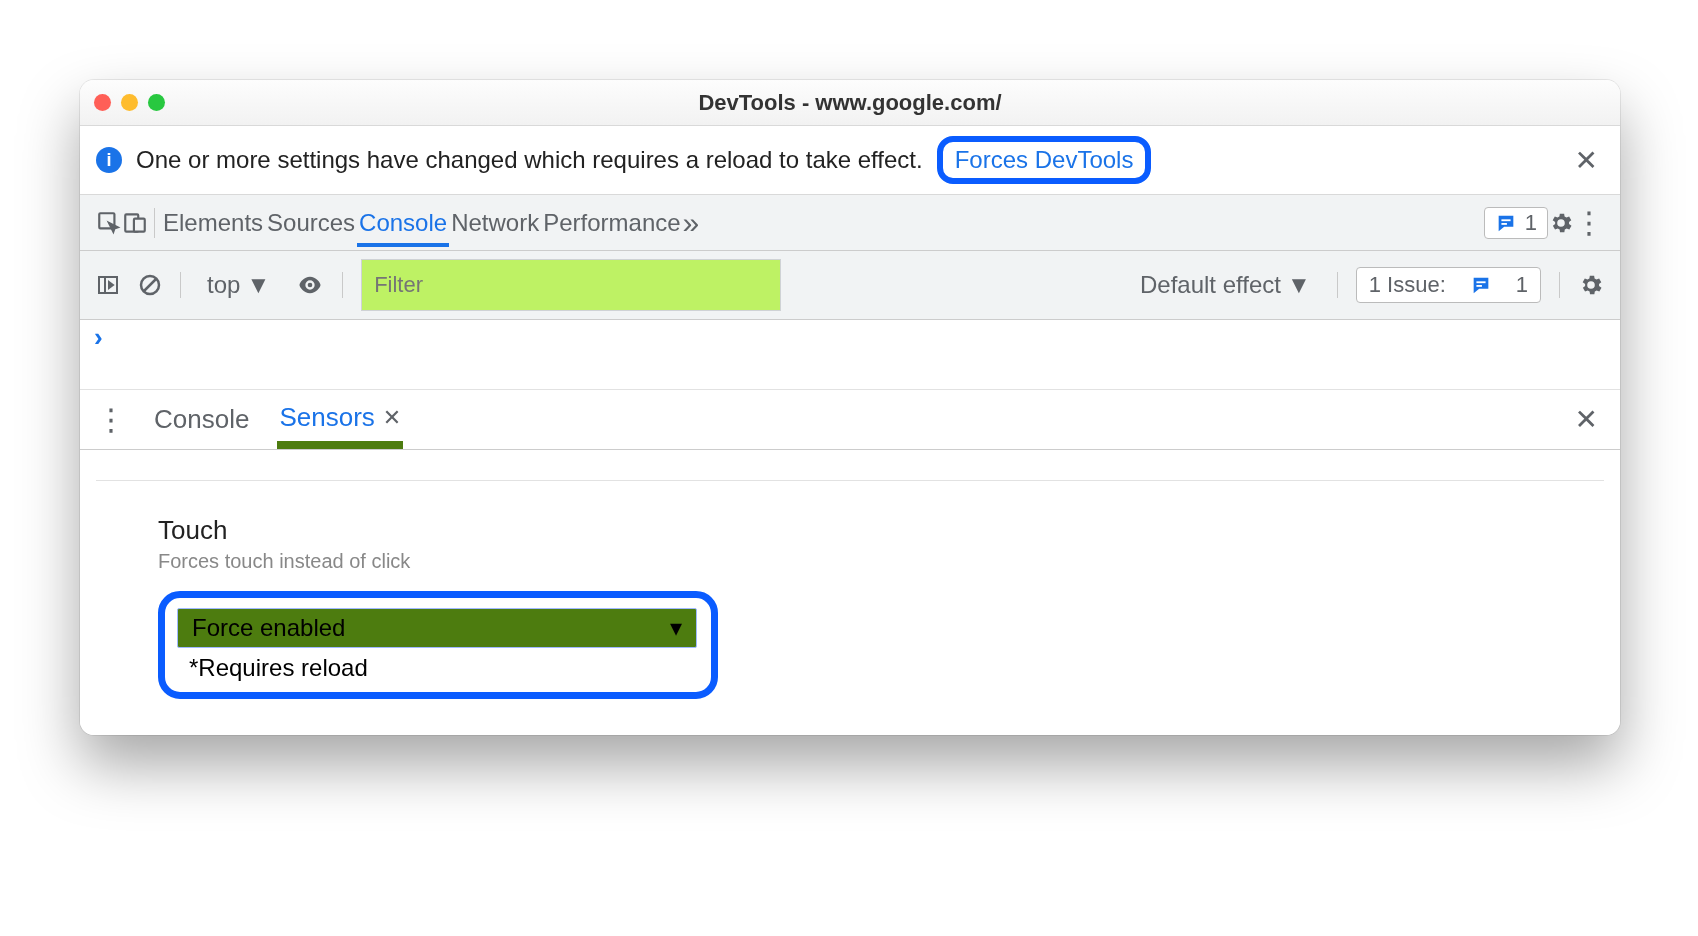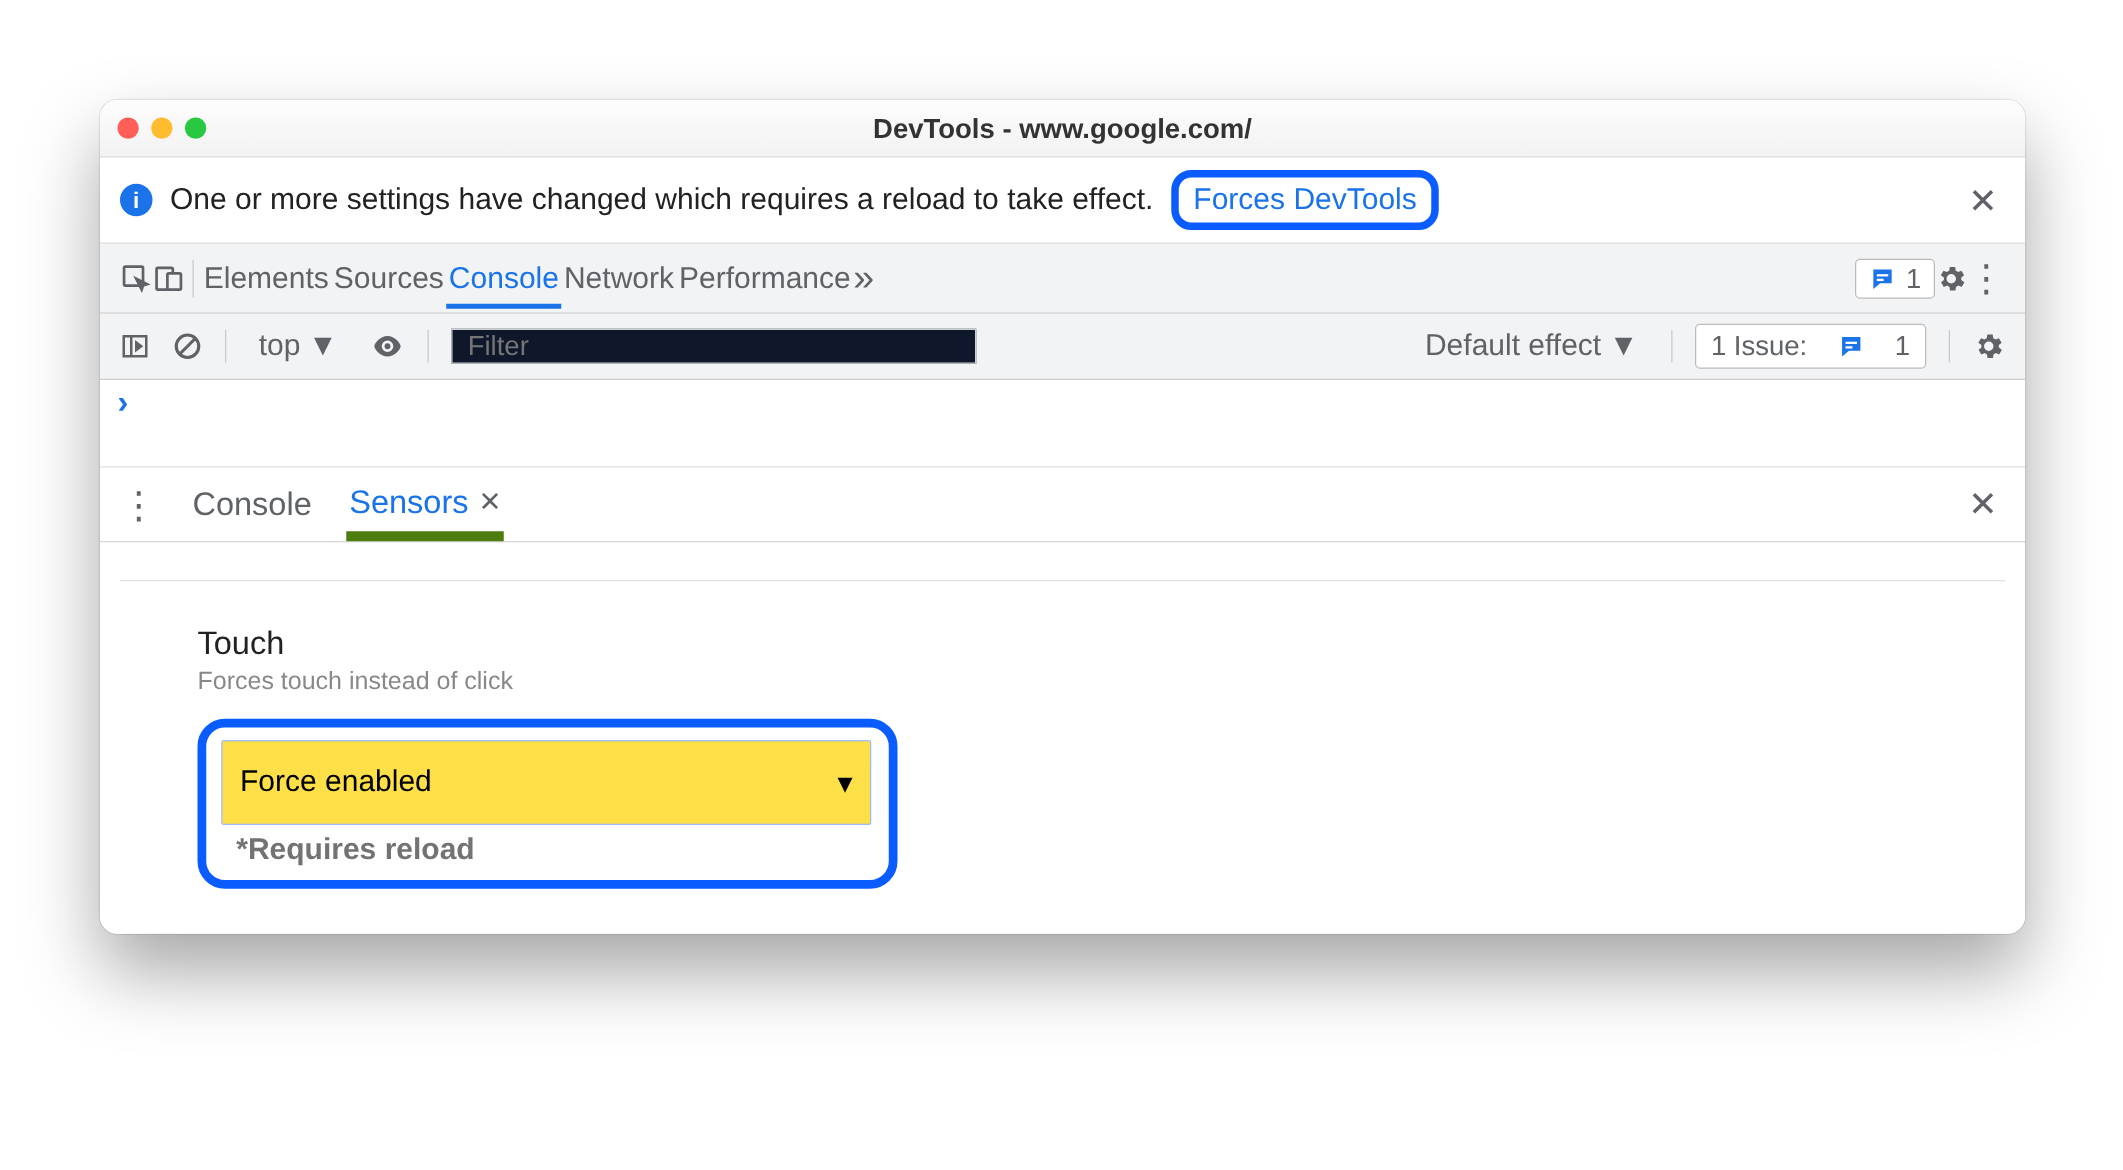--- a/index.html
+++ b/index.html
@@ -92,23 +92,23 @@
     display:flex; align-items:center; gap:18px;
     padding:8px 16px;
     background:#f1f3f4;
     border-bottom:1px solid #ccc;
     font-size:24px;
     color:#5f6368;
   }
   .ddl { display:flex; align-items:center; gap:6px; cursor:pointer; padding:2px 8px;}
   .filter-input {
     flex:0 0 420px;
-    height:28px;
+    height:52px;
     border:1px solid #cfd2d5;
-    background:#0f172a;
+    background:#bef264;
     padding:0 12px;
     font-size:22px;
     color:#777;
   }
   .issue-chip {
     display:flex; align-items:center; gap:24px;
     border:1px solid #bbb; border-radius:4px;
     padding:4px 12px; font-size:22px;
     background:#fff;
   }
@@ -141,30 +141,30 @@
   .touch-label { font-size:26px; color:#222; margin-bottom:4px;}
   .touch-sub { font-size:20px; color:#888; margin-bottom:18px;}
   .highlight-box {
     border:7px solid #0a5cff;
     border-radius:22px;
     padding:10px 12px;
     display:inline-block;
     min-width:560px;
   }
   .select {
-    width:520px; height:68px;
+    width:520px; height:40px;
     border:1px solid #9fb9ff;
-    background:#fde047;
+    background:#4d7c0f;
     font-size:24px;
     padding:0 14px;
     display:flex; align-items:center; justify-content:space-between;
     cursor:pointer;
     border-radius:2px;
   }
-  .req { font-size:24px; color:#737373; margin-top:6px; margin-left:12px;font-weight:bold;}
+  .req { font-size:24px; color:#000000; margin-top:6px; margin-left:12px;}
   svg { display:block; }
 </style>
 </head>
 <body>
 
 <div class="window">
 
   <div class="titlebar">
     <div class="traffic">
       <div class="dot red"></div>

